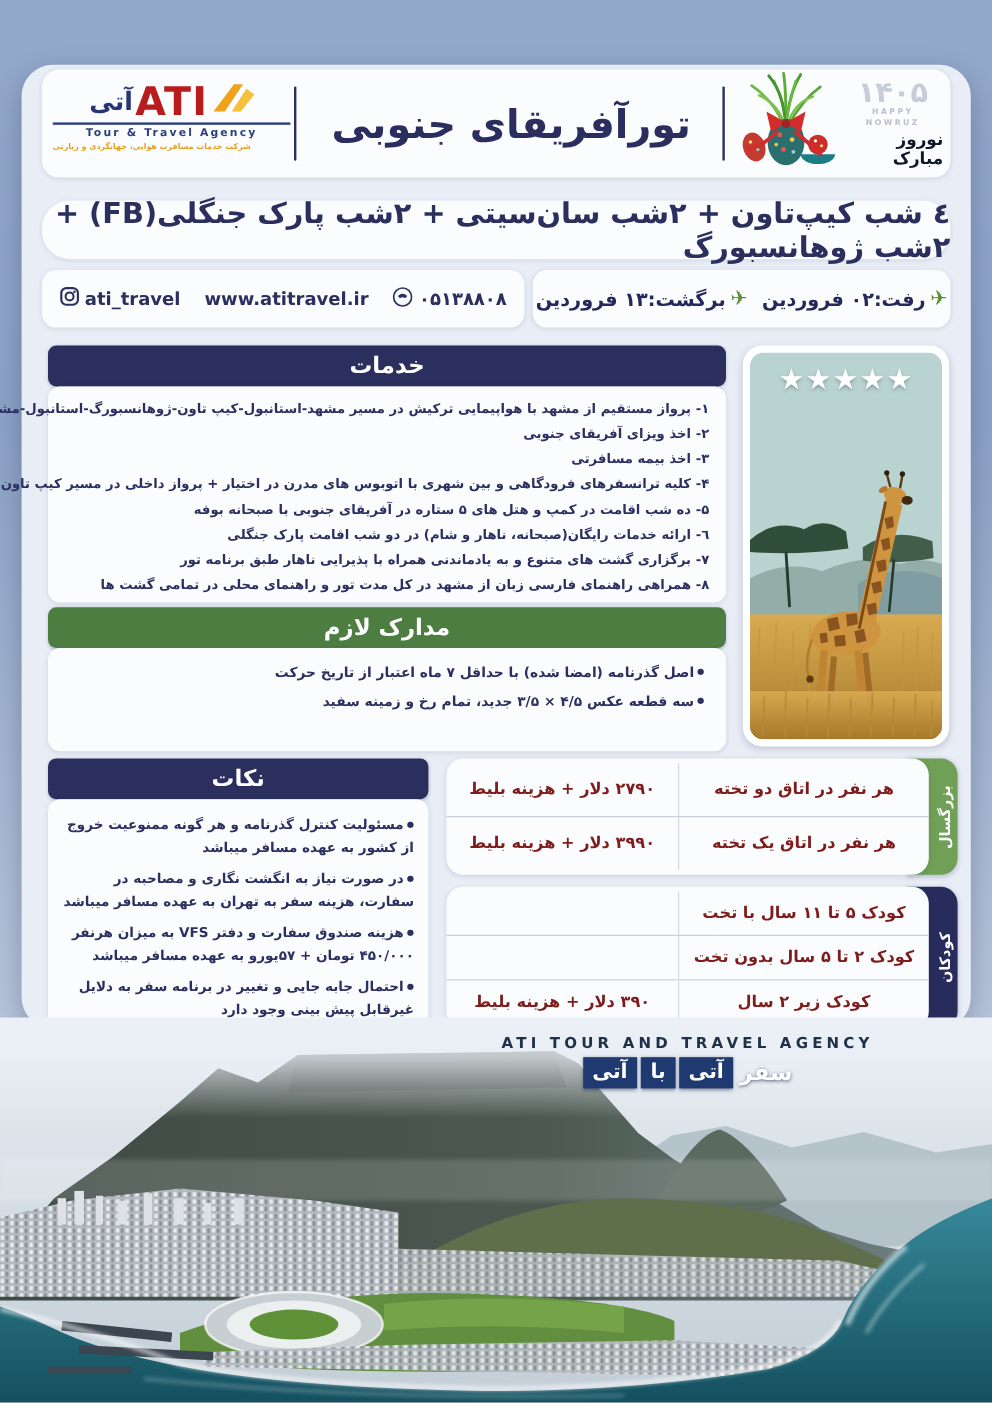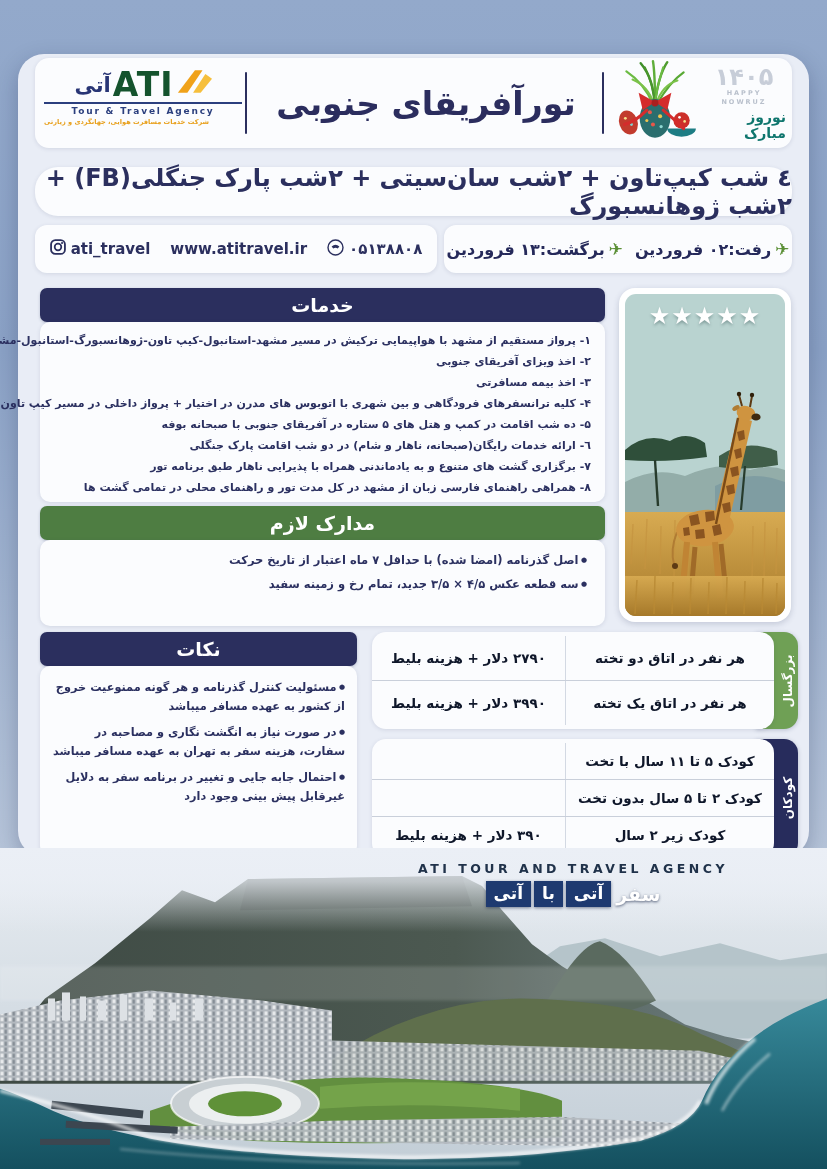--- a/index.html
+++ b/index.html
@@ -17,32 +17,32 @@
     box-shadow:0 8px 22px rgba(25,35,75,.28); }
 
   .card { position:absolute; background:#fbfcfe; border-radius:12px;
     box-shadow:0 1px 4px rgba(40,50,90,.12); }
 
   
   .header-card { left:35px; top:58px; width:757px; height:90px; border-radius:14px; }
   .logo-block { left:44px; top:68px; width:198px; height:70px; }
   .logo-row { display:flex; align-items:flex-end; justify-content:center; gap:2px; direction:ltr; }
   .brand-fa { font-size:21px; font-weight:800; color:#283575; line-height:1; padding-bottom:3px; }
-  .brand-en { font-size:33px; font-weight:800; color:#14532d; line-height:.85; letter-spacing:1px; }
+  .brand-en { font-size:33px; font-weight:800; color:#b91c1c; line-height:.85; letter-spacing:1px; }
   .tagline-en { margin-top:3px; border-top:2px solid #2b3f7e; padding-top:2px;
     font-size:9px; font-weight:700; letter-spacing:1.8px; color:#2b3f7e; text-align:center; }
   .tagline-fa { margin-top:2px; font-size:6.6px; font-weight:700; color:#e8a01c; text-align:left; direction:rtl; }
   .vdiv { width:2px; background:#2b2f5e; top:72px; height:62px; border-radius:2px; }
   .main-title { left:252px; top:58px; width:348px; height:90px; display:flex; align-items:center; justify-content:center;
     font-size:33px; font-weight:800; color:#2b2d5e; direction:rtl; }
   .nowruz { left:608px; top:60px; width:182px; height:86px; display:flex; align-items:center; direction:ltr; }
   .nowruz-texts { display:flex; flex-direction:column; align-items:center; width:84px; }
   .nowruz-year { font-size:24px; font-weight:800; color:#c7cdd8; line-height:1; }
   .nowruz-happy { font-size:6.5px; letter-spacing:2px; color:#b9c0cc; font-weight:700; line-height:1.4; text-align:center; }
-  .nowruz-greet { font-size:14px; font-weight:800; color:#0f766e; direction:rtl; margin-top:2px; }
+  .nowruz-greet { font-size:14px; font-weight:800; color:#0f172a; direction:rtl; margin-top:2px; }
 
   
   .route-bar { left:35px; top:167px; width:757px; height:49px; display:flex; align-items:center; justify-content:center;
     font-size:24px; font-weight:800; color:#2b2f5e; direction:rtl; border-radius:23px; }
   .contact-card { left:35px; top:225px; width:402px; height:48px; display:flex; align-items:center; justify-content:center;
     gap:20px; direction:ltr; border-radius:12px; }
   .contact-item { display:flex; align-items:center; gap:5px; font-size:15px; font-weight:800; color:#2b2f5e; }
   .dates-card { left:444px; top:225px; width:348px; height:48px; display:flex; align-items:center; justify-content:center;
     gap:4px; direction:rtl; border-radius:12px; font-size:16px; font-weight:800; color:#25295a; }
   .plane { color:#5a8f35; font-size:17px; line-height:1; }
@@ -76,21 +76,21 @@
 
   
   .ptab { position:absolute; width:42px; border-radius:0 14px 14px 0; box-shadow:0 1px 4px rgba(40,50,90,.25); }
   .ptab .vt { position:absolute; right:3px; top:50%; transform:translateY(-50%) rotate(180deg);
     writing-mode:vertical-rl; color:#fff; font-weight:800; font-size:12px; letter-spacing:1px; }
   .tab-green { background:#6fa055; }
   .tab-navy { background:#272c5c; }
   .price-card { left:372px; width:402px; border-radius:14px; display:flex; flex-direction:column; padding:4px 0; }
   .prow { flex:1; display:flex; direction:rtl; align-items:stretch; }
   .prow + .prow { border-top:1px solid #c9cfda; }
-  .pcell { display:flex; align-items:center; justify-content:center; font-weight:800; color:#0f172a; font-size:13.5px; direction:rtl; }
+  .pcell { display:flex; align-items:center; justify-content:center; font-weight:800; color:#7f1d1d; font-size:13.5px; direction:rtl; }
   .plabel { flex:0 0 52%; border-left:1px solid #d3d9e3; }
   .pprice { flex:1; }
 
   
   .photo { left:0; top:848px; width:827px; height:321px; z-index:1; }
   .photo-haze { left:0; top:848px; width:827px; height:84px; z-index:2;
     background:linear-gradient(180deg, rgba(235,239,246,.98) 0%, rgba(235,239,246,.75) 40%, rgba(235,239,246,0) 100%); }
   .agency-line { left:372px; top:861px; width:402px; text-align:center; z-index:3;
     font-size:12.5px; font-weight:800; letter-spacing:3.5px; color:#20324a; }
   .slogan-row { left:372px; top:881px; width:402px; display:flex; direction:rtl; justify-content:center;
@@ -292,20 +292,21 @@
     <li>اصل گذرنامه (امضا شده) با حداقل ۷ ماه اعتبار از تاریخ حرکت</li>
     <li>سه قطعه عکس ۴/۵ × ۳/۵ جدید، تمام رخ و زمینه سفید</li>
   </ul>
 </div>
 
 <div class="sec-head navy" style="left:40px; top:632px; width:317px; height:34px;">نکات</div>
 <div class="card notes-card">
   <ul class="blist">
     <li>مسئولیت کنترل گذرنامه و هر گونه ممنوعیت خروج از کشور به عهده مسافر میباشد</li>
     <li>در صورت نیاز به انگشت نگاری و مصاحبه در سفارت، هزینه سفر به تهران به عهده مسافر میباشد</li>
+    <li>هزینه صندوق سفارت و دفتر VFS به میزان هرنفر ۴۵۰/۰۰۰ تومان + ۵۷یورو به عهده مسافر میباشد</li>
     <li>احتمال جابه جایی و تغییر در برنامه سفر به دلایل غیرقابل پیش بینی وجود دارد</li>
   </ul>
 </div>
 
 <div class="ptab tab-green" style="left:756px; top:632px; height:97px;">
   <span class="vt">بزرگسال</span>
 </div>
 <div class="card price-card" style="top:632px; height:97px;">
   <div class="prow">
     <div class="pcell plabel">هر نفر در اتاق دو تخته</div>

